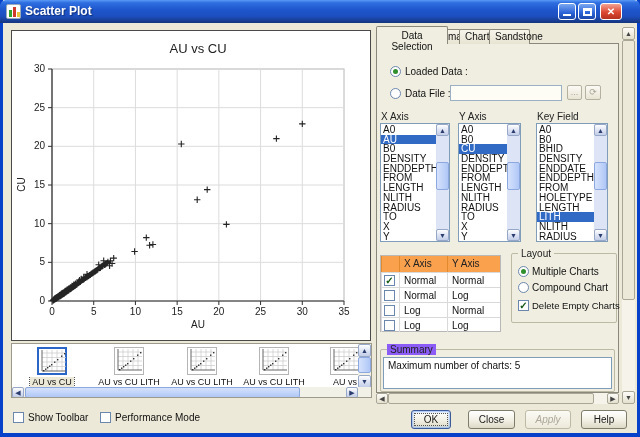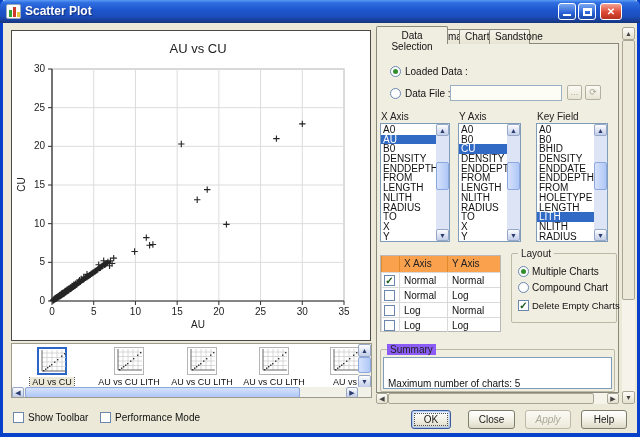--- a/index.html
+++ b/index.html
@@ -85,21 +85,21 @@
   .listbox { position:absolute; background:#fff; border:1px solid #7F9DB9; overflow:hidden; }
   .list-item { font-size:10px; line-height:9.7px; height:9.7px; padding-left:2px; color:#111; white-space:nowrap; }
   .list-item.sel { background:#316AC5; color:#fff; }
 
   .scale-table { position:absolute; background:#fff; border:1px solid #B8B8B8; }
   .st-cell { position:absolute; font-size:10px; color:#111; padding:2px 0 0 4px; border-left:1px solid #D9D9D9;
     border-top:1px solid #D9D9D9; overflow:hidden; }
   .st-head { background:#FAA14E; border-left-color:#E08A30; border-top:none; color:#222; }
 
   .summary-box { position:absolute; background:#fff; border:1px solid #7F9DB9; font-size:10px;
-    color:#111; padding:20px 0 0 4px; }
+    color:#111; padding:2px 0 0 4px; }
 
   .btn { position:absolute; height:19px; background:linear-gradient(180deg,#FFFFFF,#F2F0E4 55%,#DDD9C6);
     border:1px solid #7E7D6C; border-radius:3px; font-size:10px; color:#1A1A1A; text-align:center; line-height:17px; }
   .btn.default { border-color:#3C5A99; box-shadow:inset 0 0 2px 1px #9DBEF3; }
   .btn.default::after { content:""; position:absolute; inset:2px; border:1px dotted #555; }
   .btn.disabled { color:#ACA899; border-color:#BDBAA6; background:linear-gradient(180deg,#FBFAF4,#EDEADB);font-style:italic; }
 </style>
 </head>
 <body>
 

